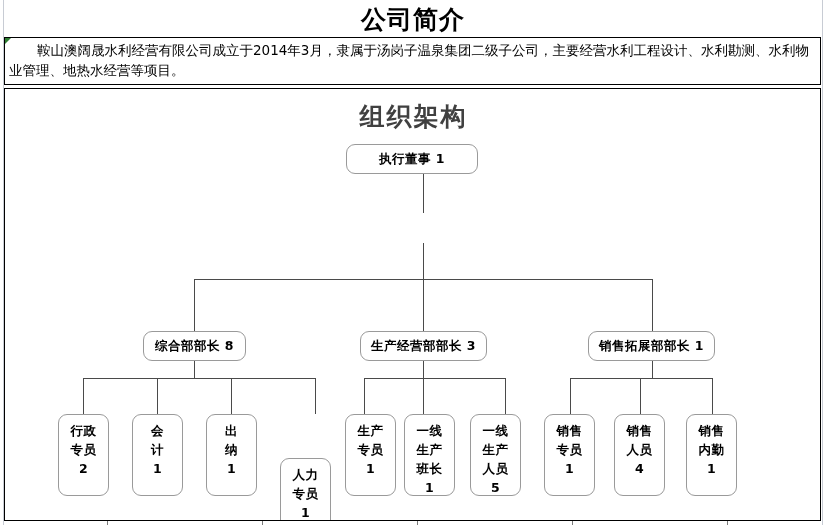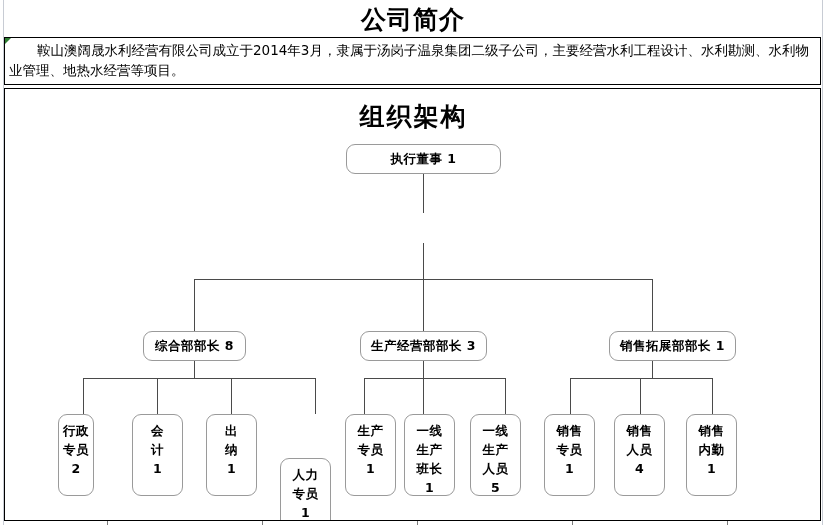--- a/index.html
+++ b/index.html
@@ -80,21 +80,21 @@
     overflow: hidden;
   }
   .chart-title {
     position: absolute;
     left: 0; top: 8px;
     width: 817px; height: 38px;
     display: flex; align-items: center; justify-content: center;
     font-family: "DejaVu Serif", "Liberation Serif", serif;
     font-size: 25px;
     font-weight: 700;
-    color: #000000;
+    color: #404040;
     letter-spacing: 2px;
   }
 
   
   .node {
     position: absolute;
     background: #ffffff;
     border: 1.4px solid #9a9a9a;
     border-radius: 8px;
     display: flex;
@@ -186,38 +186,38 @@
     <div class="conn v" style="left:359px; top:289px; height:36px;"></div>
     <div class="conn v" style="left:418px; top:289px; height:36px;"></div>
     <div class="conn v" style="left:500px; top:289px; height:36px;"></div>
 
     <div class="conn v" style="left:647px; top:272px; height:17px;"></div>
     <div class="conn h" style="left:565px; top:289px; width:142px;"></div>
     <div class="conn v" style="left:565px; top:289px; height:36px;"></div>
     <div class="conn v" style="left:635px; top:289px; height:36px;"></div>
     <div class="conn v" style="left:707px; top:289px; height:36px;"></div>
 
-    <div class="node wide" style="left:341px; top:55px; width:155px;">
+    <div class="node wide" style="left:341px; top:55px; width:132px;">
       <span class="lbl">执行董事 1</span>
     </div>
 
 
     <div class="node wide" style="left:138px; top:242px; width:103px;">
       <span class="lbl">综合部部长 8</span>
     </div>
 
     <div class="node wide" style="left:355px; top:242px; width:127px;">
       <span class="lbl">生产经营部部长 3</span>
     </div>
 
-    <div class="node wide" style="left:583px; top:242px; width:127px;margin-left:21px;">
+    <div class="node wide" style="left:583px; top:242px; width:127px;">
       <span class="lbl">销售拓展部部长 1</span>
     </div>
 
-    <div class="node leaf" style="left:53px; top:325px; width:36px; height:82px;">
+    <div class="node leaf" style="left:53px; top:325px; width:51px; height:82px;">
       <span class="lbl">行政</span>
       <span class="lbl">专员</span>
       <span class="lbl">2</span>
     </div>
 
     <div class="node leaf" style="left:127px; top:325px; width:51px; height:82px;">
       <span class="lbl">会</span>
       <span class="lbl">计</span>
       <span class="lbl">1</span>
     </div>

